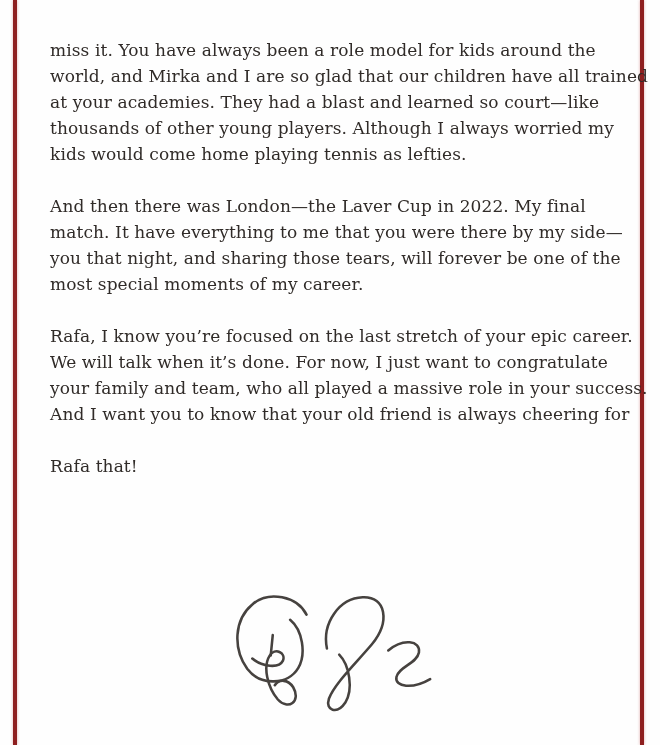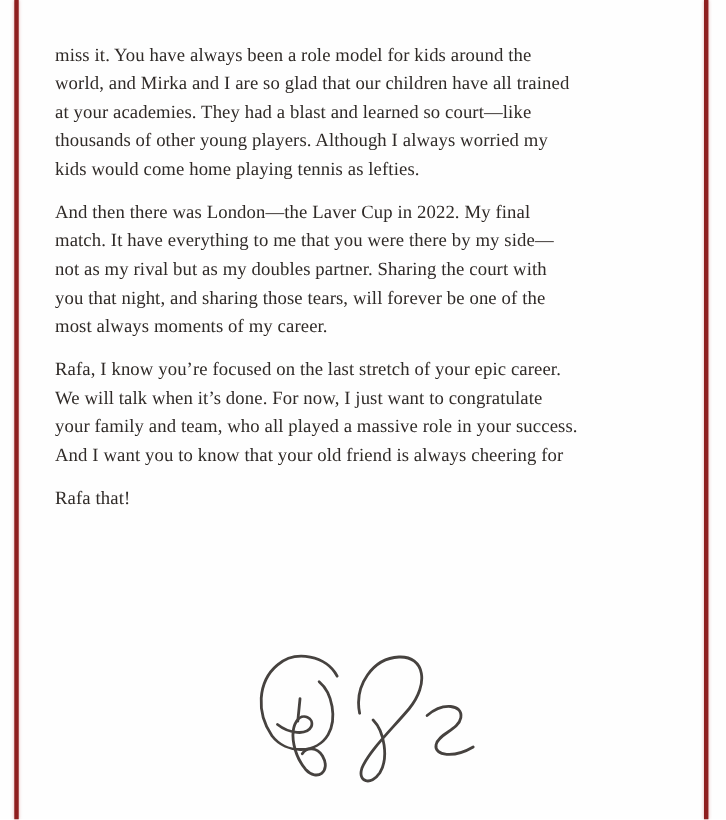--- a/index.html
+++ b/index.html
@@ -23,28 +23,27 @@
   }
   .border-left  { left: 13px; }
   .border-right { left: 640px; }
   .letter-body {
     position: absolute;
     left: 50px;
     top: 37px;
     width: 572px;
   }
   .paragraph { margin: 0; }
-  .paragraph + .paragraph { margin-top: 13px; }
+  .paragraph + .paragraph { margin-top: 26px; }
   .line {
     font-size: 17px;
     line-height: 26px;
     color: #302b28;
     white-space: pre;
     letter-spacing: 0.1px;
-    font-family: Liberation Serif, serif;
   }
   .signature-block {
     position: absolute;
     left: 206px;
     top: 584px;
     width: 248px;
     height: 138px;
   }
   .signature-block svg { display: block; width: 100%; height: 100%; }
   .sig-stroke {
@@ -69,23 +68,22 @@
       <div class="line">miss it. You have always been a role model for kids around the</div>
       <div class="line">world, and Mirka and I are so glad that our children have all trained</div>
       <div class="line">at your academies. They had a blast and learned so court—like</div>
       <div class="line">thousands of other young players. Although I always worried my</div>
       <div class="line">kids would come home playing tennis as lefties.</div>
     </div>
 
     <div class="paragraph">
       <div class="line">And then there was London—the Laver Cup in 2022. My final</div>
       <div class="line">match. It have everything to me that you were there by my side—</div>
-      <div class="line">not as my rival but as my doubles partner. Sharing the court with</div>
       <div class="line">you that night, and sharing those tears, will forever be one of the</div>
-      <div class="line">most always moments of my career.</div>
+      <div class="line">most special moments of my career.</div>
     </div>
 
     <div class="paragraph">
       <div class="line">Rafa, I know you’re focused on the last stretch of your epic career.</div>
       <div class="line">We will talk when it’s done. For now, I just want to congratulate</div>
       <div class="line">your family and team, who all played a massive role in your success.</div>
       <div class="line">And I want you to know that your old friend is always cheering for</div>
     </div>
 
     <div class="paragraph">

